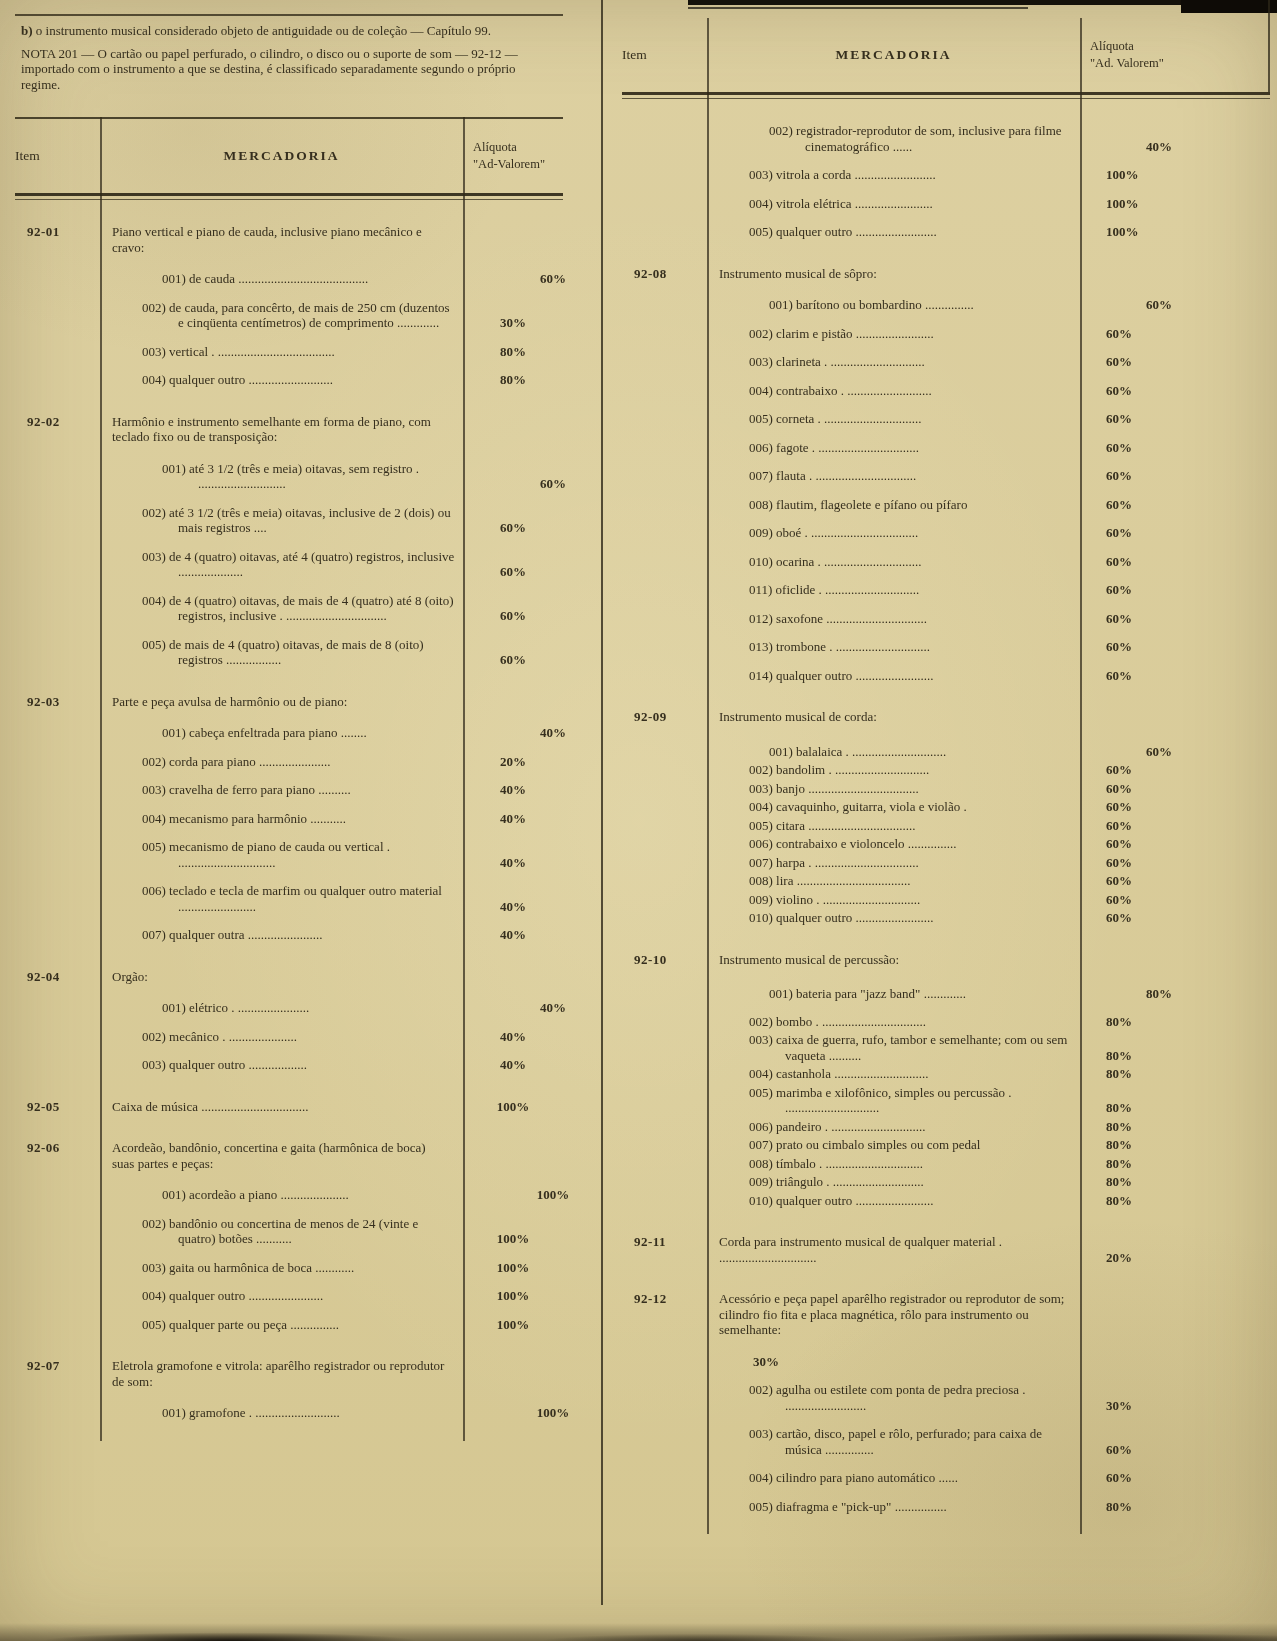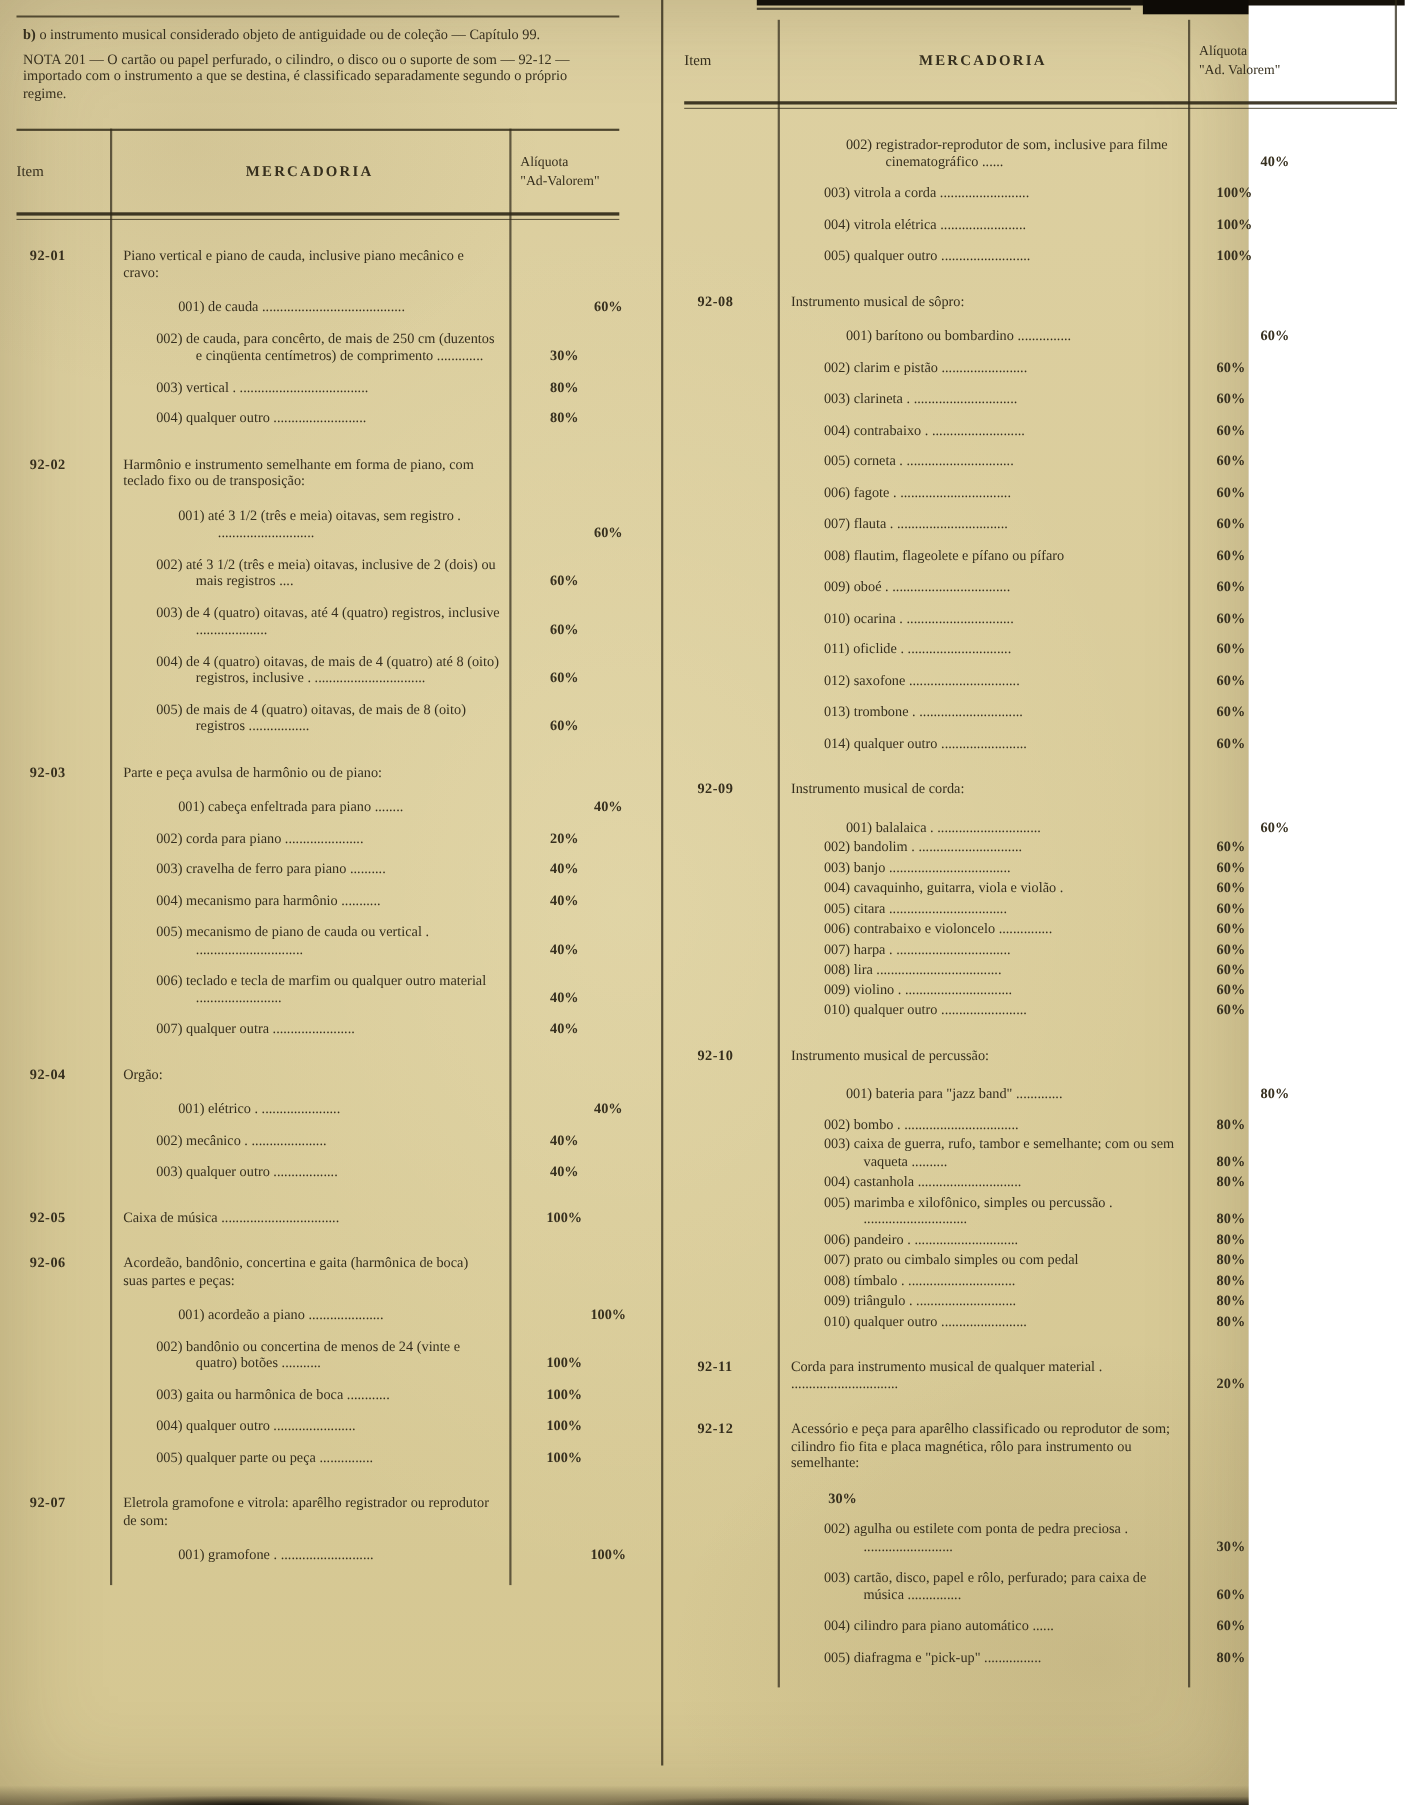--- a/index.html
+++ b/index.html
@@ -1,21 +1,21 @@
 <!DOCTYPE html>
 <html><head>
 <meta charset="utf-8">
 <style>
   html,body { margin:0; padding:0; }
   body {
     width:1277px; height:1641px; overflow:hidden;
     font-family:"Liberation Serif","DejaVu Serif",serif;
   }
   .page {
-    position:relative; width:1135px; height:1641px;
+    position:relative; width:1277px; height:1641px;
     color:#362f1e; font-size:13px; line-height:15.5px;
     background:
       radial-gradient(ellipse 500px 350px at 15% 8%, rgba(125,105,60,.10), transparent 65%),
       radial-gradient(ellipse 600px 450px at 88% 92%, rgba(110,90,50,.14), transparent 65%),
       radial-gradient(ellipse 700px 900px at 50% 50%, rgba(255,248,215,.20), transparent 70%),
       linear-gradient(#ddd0a1, #d5c792);
     box-shadow: inset 0 0 90px rgba(90,72,35,.28);
   }
   .artifact { position:absolute; }
   .top-bar-a { left:688px; top:0; width:589px; height:5px; background:#15110a; }
@@ -605,21 +605,21 @@
       <div class="cell item-code">92-11</div>
       <div class="cell sec-title">Corda para instrumento musical de qualquer material . ..............................</div>
       <div class="cell rate head-rate">20%</div>
     </div>
 
   </div>
 
   <div class="section">
     <div class="srow shead">
       <div class="cell item-code">92-12</div>
-      <div class="cell sec-title">Acessório e peça para aparêlho classificado ou reprodutor de som; cilindro fio fita e placa magnética, rôlo para instrumento ou semelhante:</div>
+      <div class="cell sec-title">Acessório e peça papel aparêlho registrador ou reprodutor de som; cilindro fio fita e placa magnética, rôlo para instrumento ou semelhante:</div>
       <div class="cell rate head-rate"></div>
     </div>
     <div class="entries">
   <div class="srow entry">
     <div class="cell"></div>
     <div class="cell rate entry-rate">30%</div>
   </div>
 
   <div class="srow entry">
     <div class="cell"></div>

